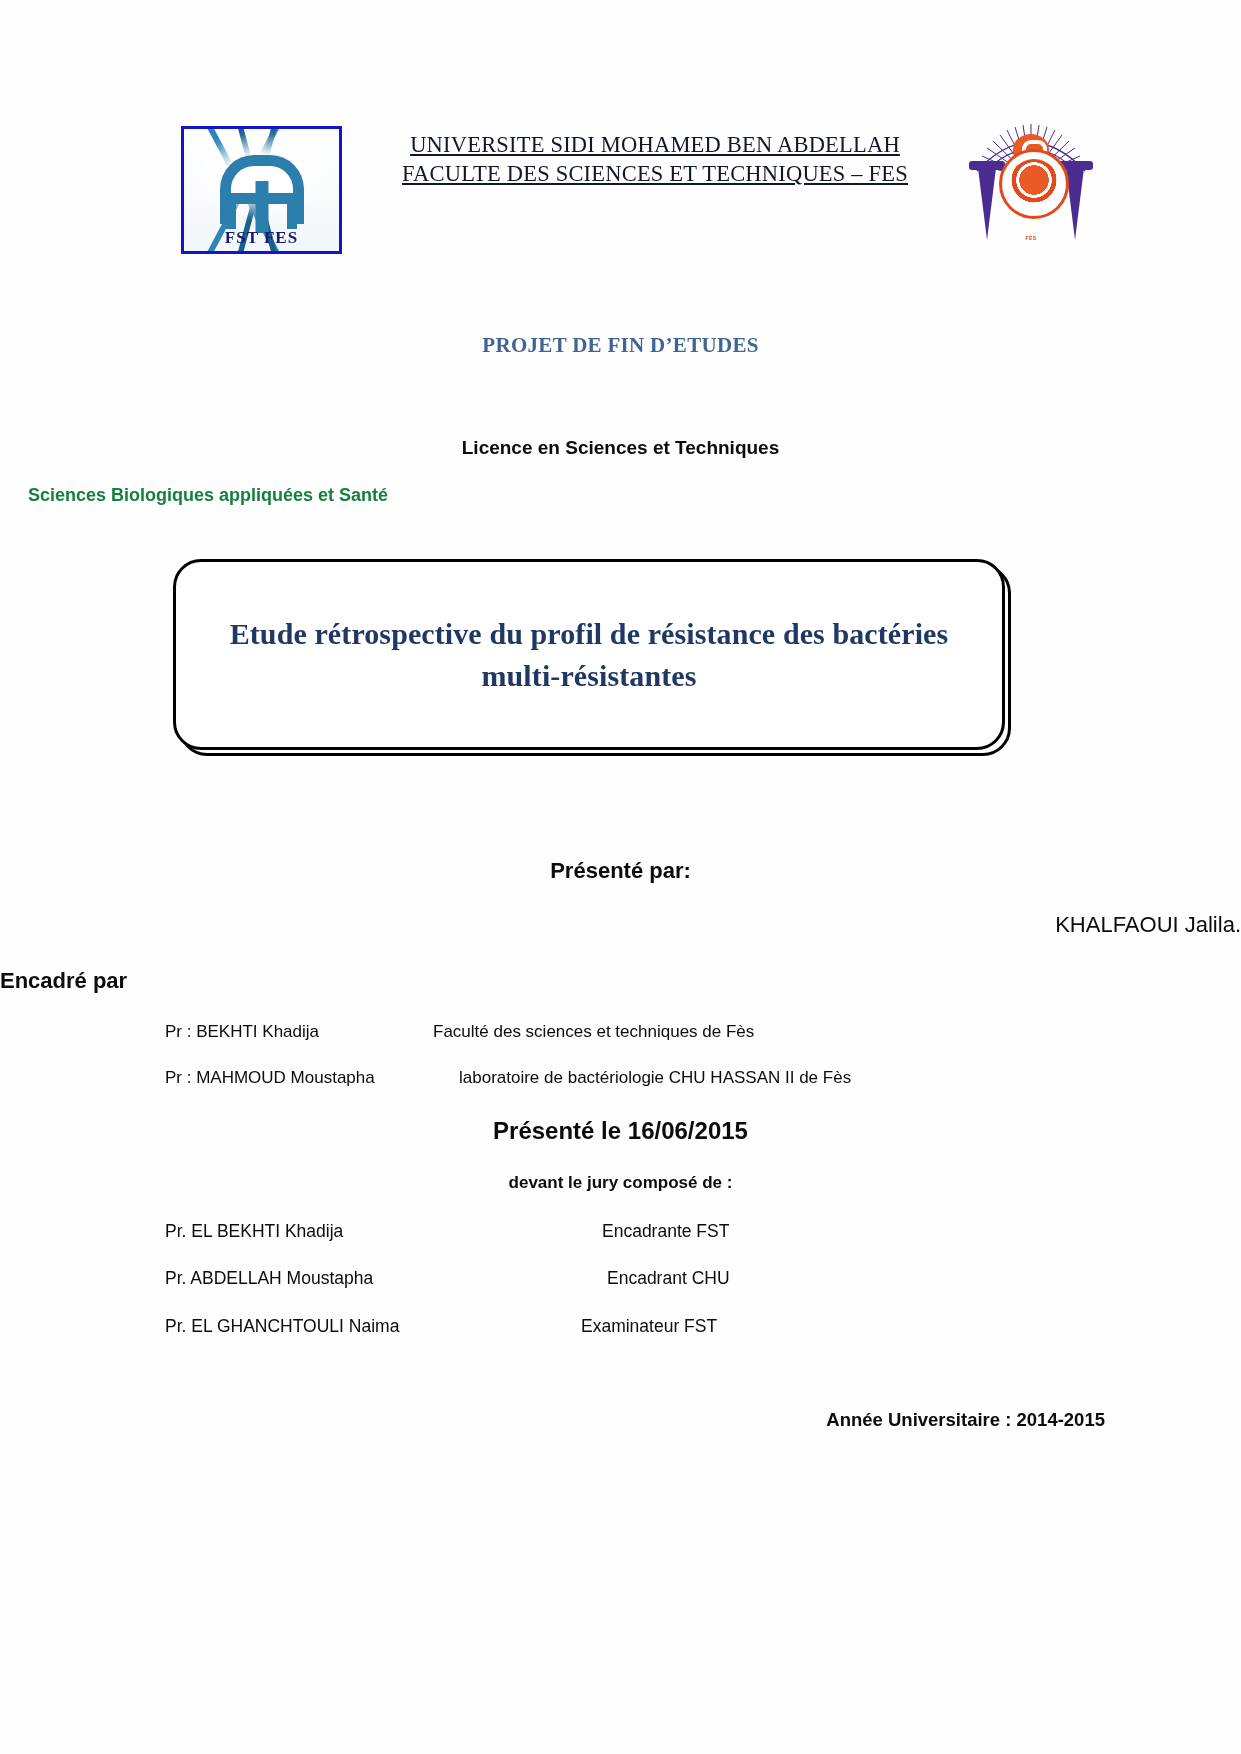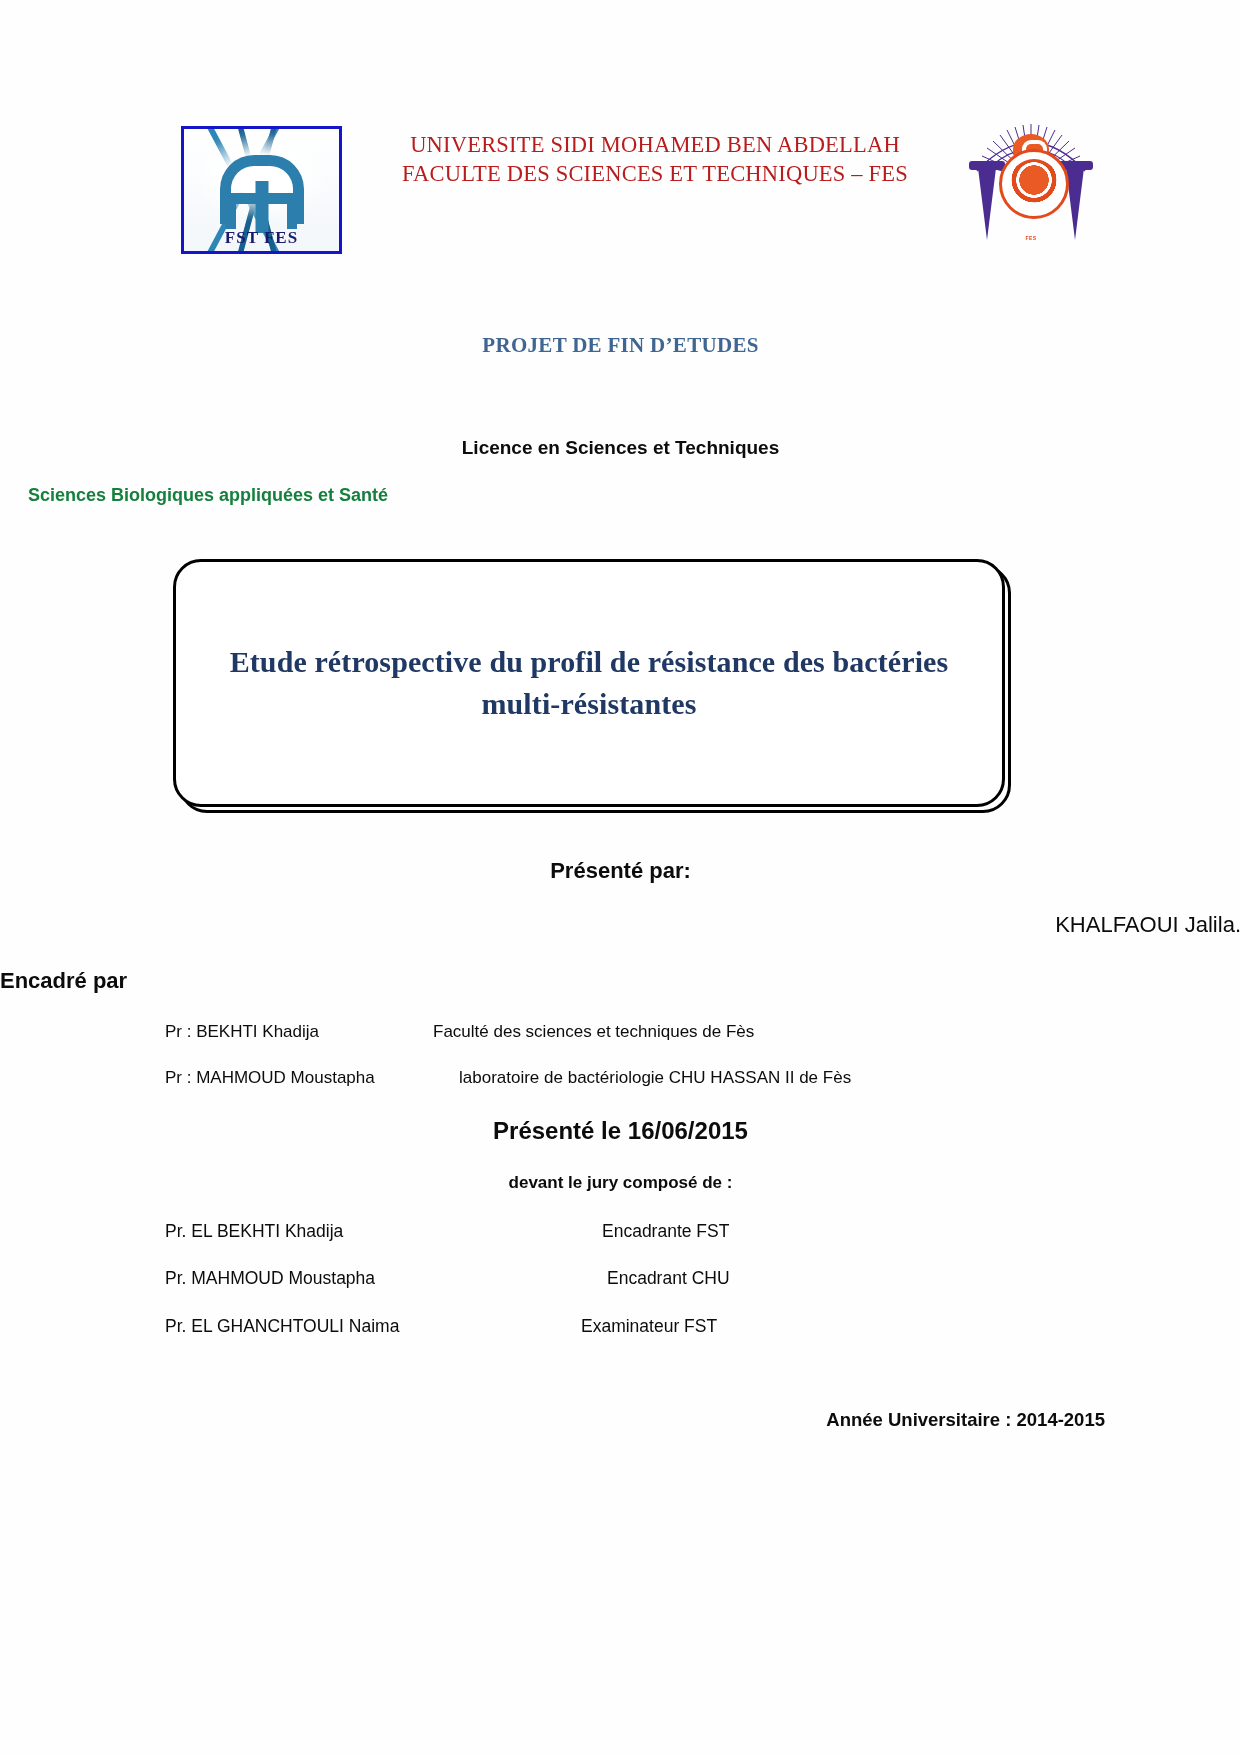--- a/index.html
+++ b/index.html
@@ -106,21 +106,22 @@
   .header-text {
     position: absolute;
     left: 355px;
     top: 12px;
     width: 600px;
     text-align: center;
     font-family: "Liberation Serif", serif;
     font-size: 22.5px;
     line-height: 29px;
     letter-spacing: 0.2px;
-    color: #b91c1c;
+    color: #0f172a;
+    text-decoration: underline;
   }
 
   .logo-right {
     position: absolute;
     left: 970px;
     top: 0px;
     width: 122px;
     height: 132px;
   }
   .logo-right .fan {
@@ -236,21 +237,21 @@
     color: #15803d;
     padding-left: 28px;
   }
 
   
   .title-box-wrap {
     position: absolute;
     left: 173px;
     top: 559px;
     width: 832px;
-    height: 248px;
+    height: 191px;
   }
   .title-box-shadow {
     position: absolute;
     left: 6px;
     top: 6px;
     width: 100%;
     height: 100%;
     border: 3px solid #000000;
     border-radius: 28px;
     box-sizing: border-box;
@@ -481,21 +482,21 @@
   <div class="presente-le">Présenté le 16/06/2015</div>
 
   <div class="devant-jury">devant le jury composé de :</div>
 
   <div class="jury-row" id="jury-row-0">
     <span class="jury-name">Pr. EL BEKHTI  Khadija</span>
     <span class="jury-role">Encadrante FST</span>
   </div>
 
   <div class="jury-row" id="jury-row-1">
-    <span class="jury-name">Pr. MAHMOUD Moustapha</span>
+    <span class="jury-name">Pr. ABDELLAH Moustapha</span>
     <span class="jury-role">Encadrant CHU</span>
   </div>
 
   <div class="jury-row" id="jury-row-2">
     <span class="jury-name">Pr. EL GHANCHTOULI Naima</span>
     <span class="jury-role">Examinateur FST</span>
   </div>
 
   <div class="annee">Année Universitaire : 2014-2015</div>
 

